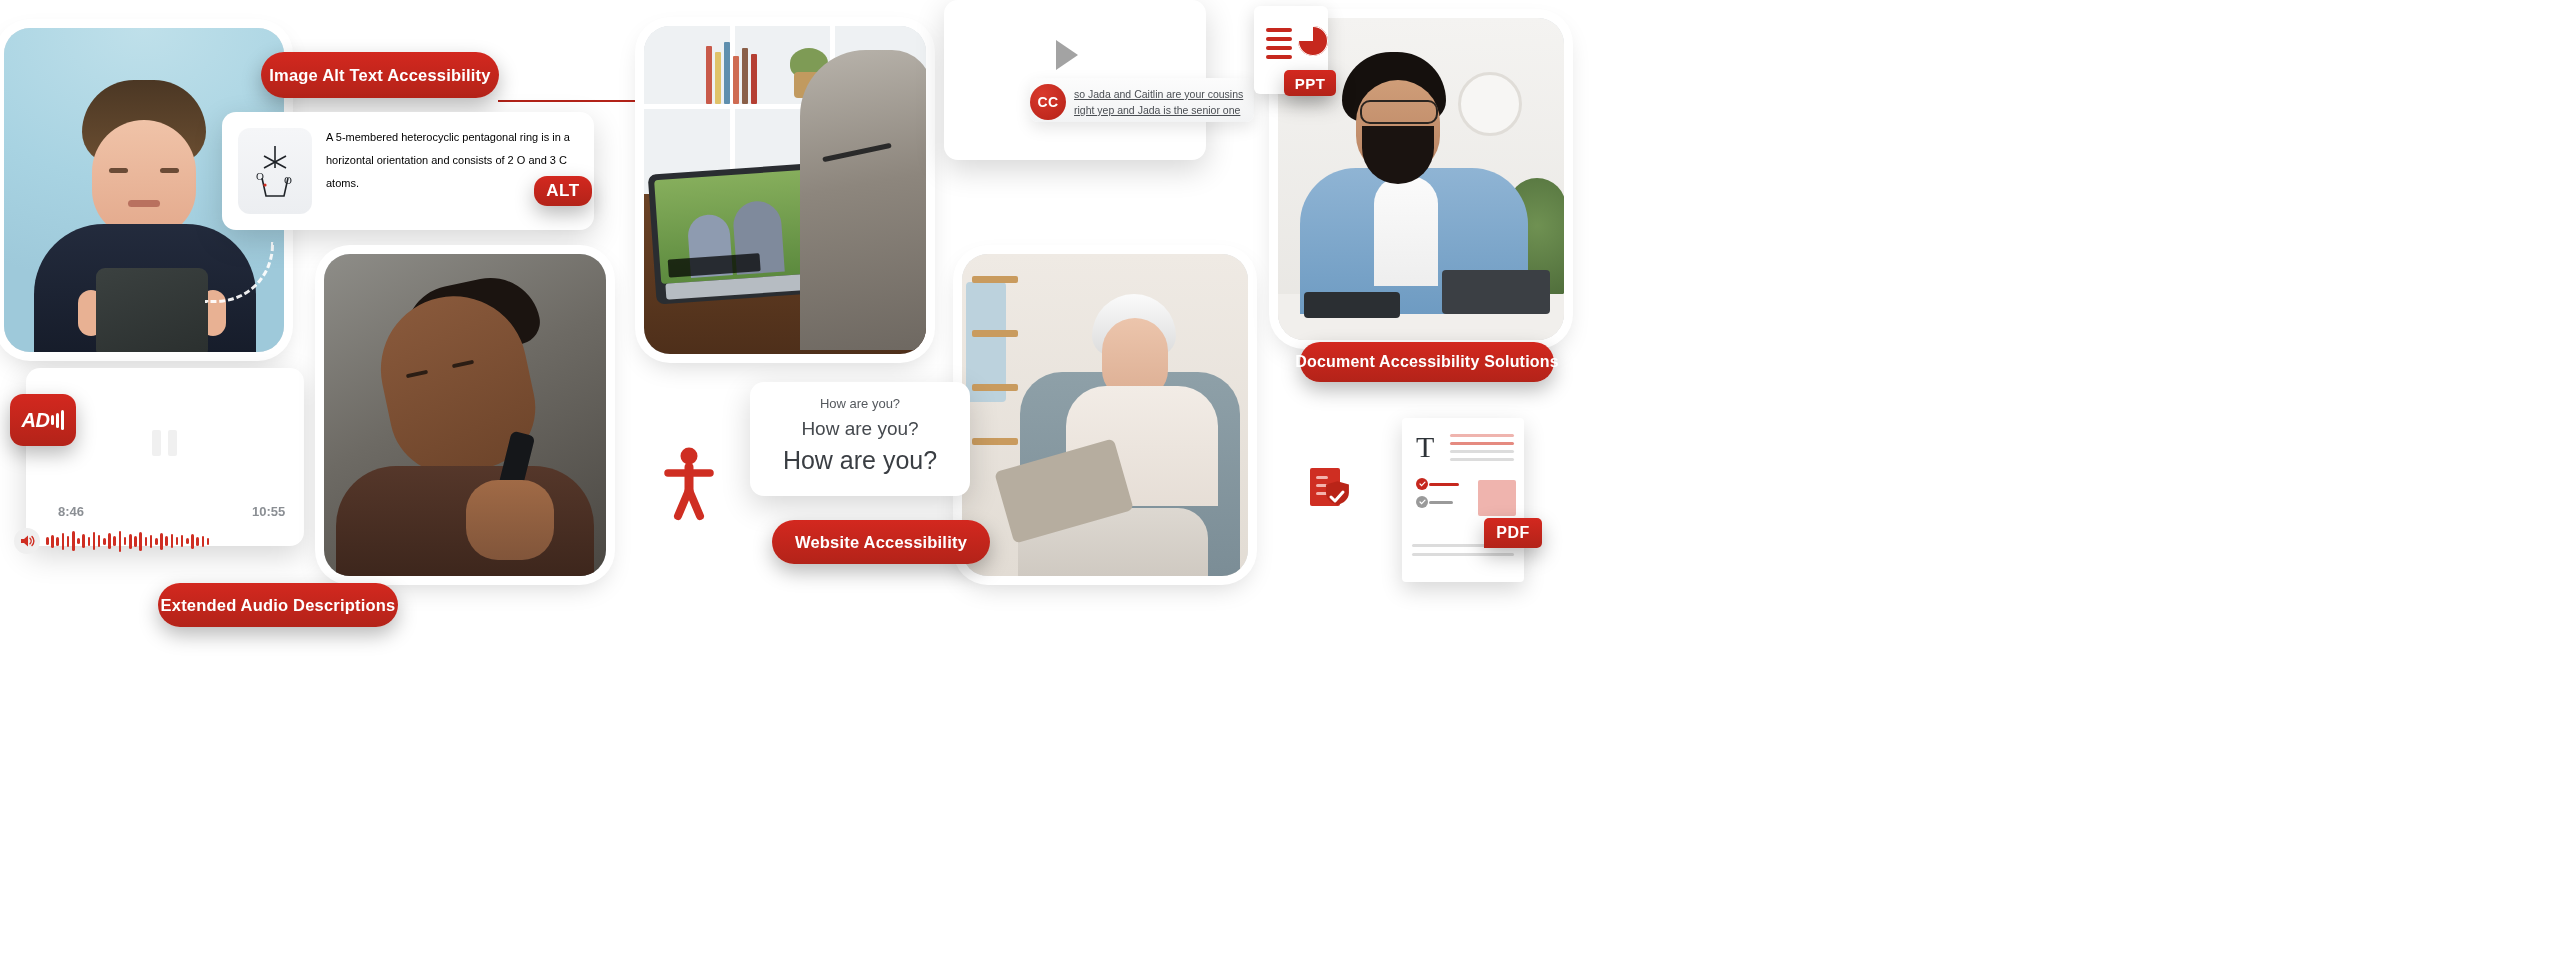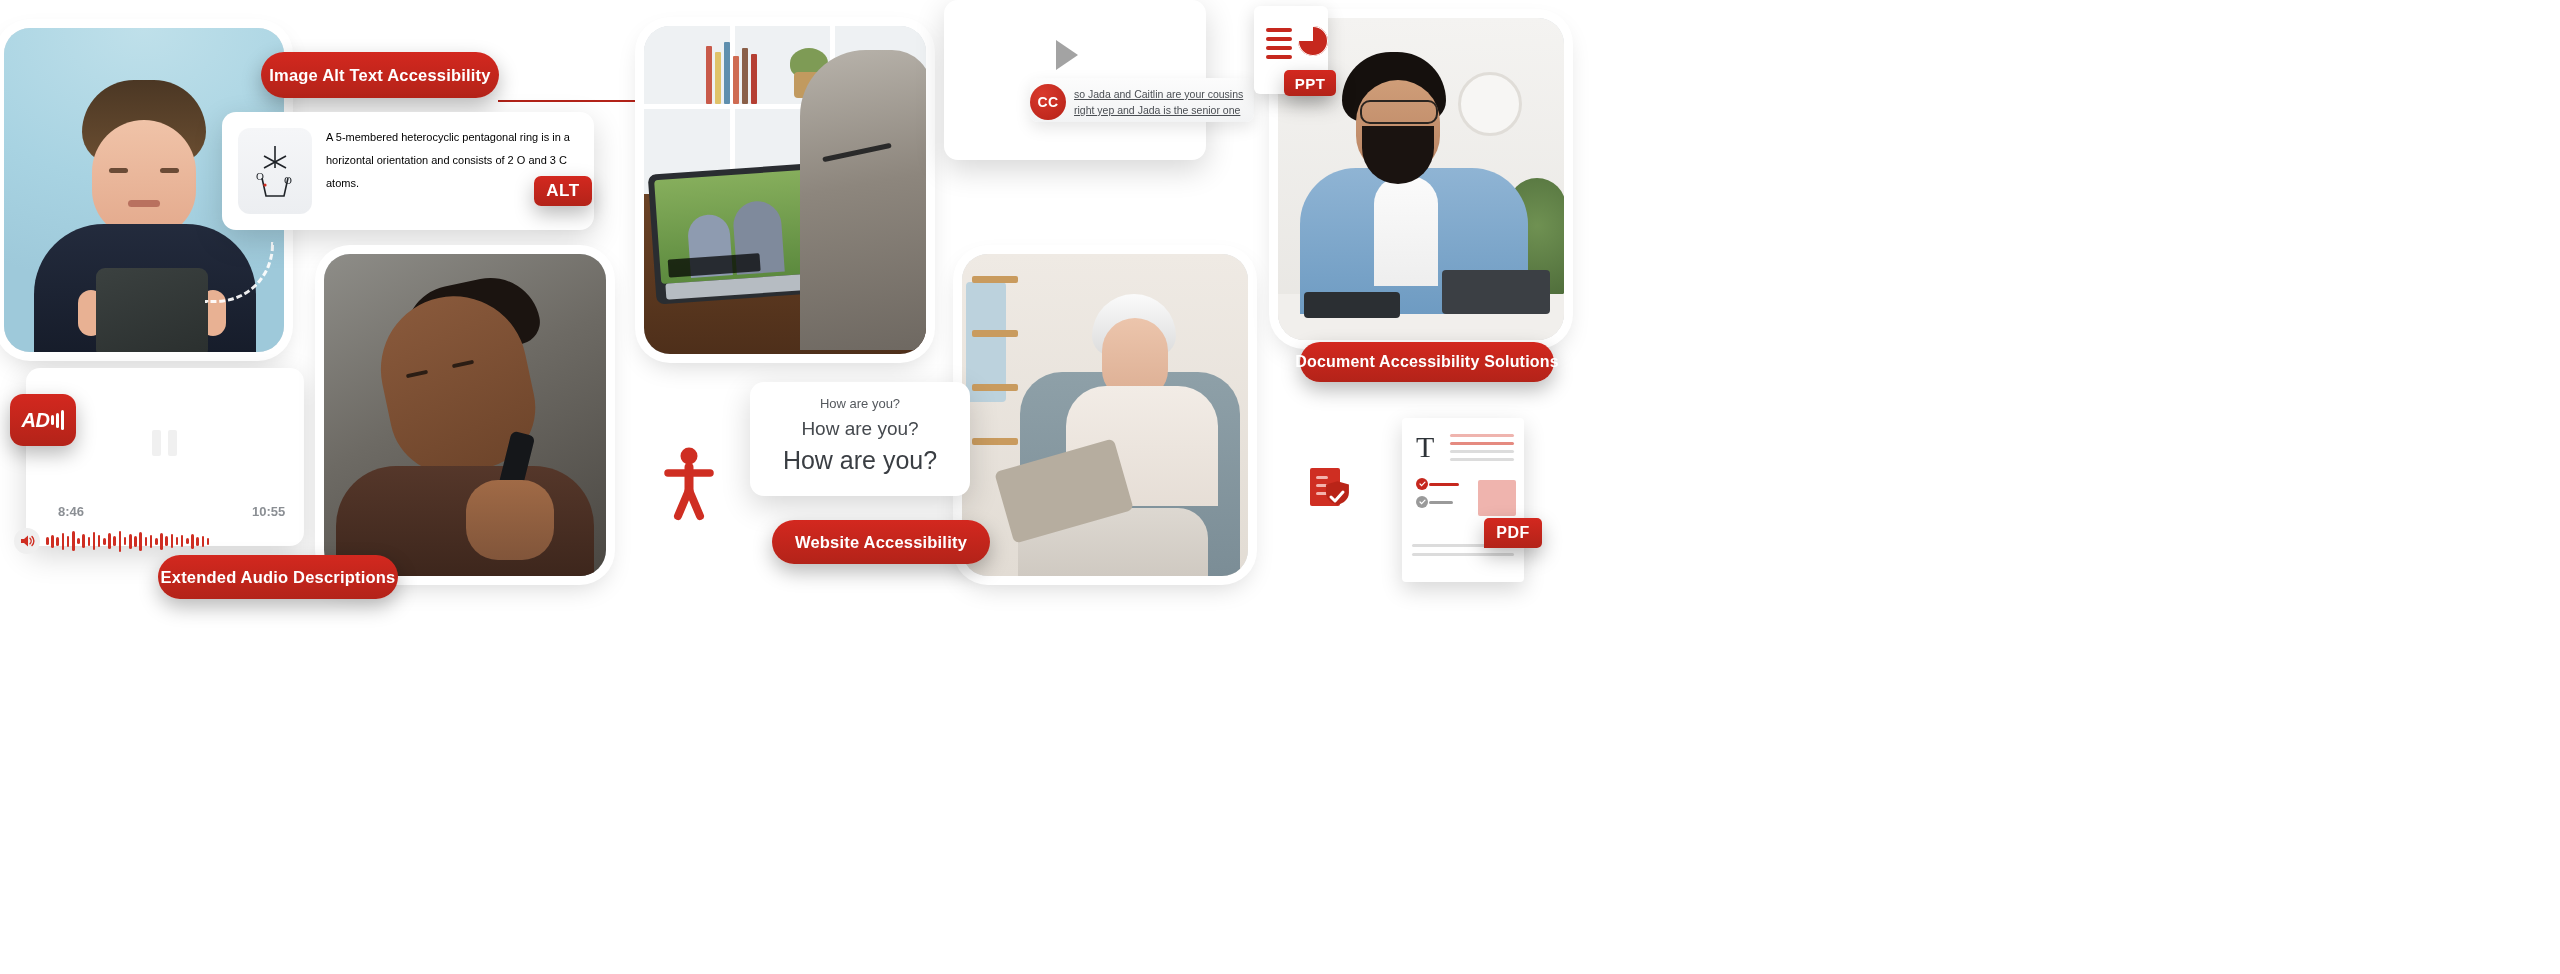--- a/index.html
+++ b/index.html
@@ -98,21 +98,21 @@
     border-radius: 12px;
   }
   #alt-card .alt-text {
     position:absolute; left:104px; top:14px; right:12px;
     font-size: 11px; line-height: 23px; color: #000000;
   }
 
   
   #alt-badge {
     left: 534px; top: 176px; width: 58px; height: 30px;
-    border-radius: 7px; font-size: 17px; letter-spacing: .5px;
+    border-radius: 13px; font-size: 17px; letter-spacing: .5px;
   }
 
   
   #ad-card { left: 26px; top: 368px; width: 278px; height: 178px; }
   #ad-badge {
     left: 10px; top: 394px; width: 66px; height: 52px;
     border-radius: 13px;
   }
   .ad-logo-text {
     font-style: italic; font-weight: bold; font-size: 20px;
@@ -362,21 +362,21 @@
   }
 
   
   #secure-doc { position:absolute; left:1306px; top:464px; width:52px; height:52px; }
 
   
   #pill-alt      { left: 261px; top: 52px;  width: 238px; height: 46px; font-size: 16.5px; }
   #pill-cc       { left: 904px; top: 186px; width: 242px; height: 44px; font-size: 16.5px; }
   #pill-doc      { left: 1300px;top: 342px; width: 254px; height: 40px; font-size: 16px; }
   #pill-web      { left: 772px; top: 512px; width: 218px; height: 44px; font-size: 16.5px; margin-top: 8px; }
-  #pill-audio    { left: 158px; top: 555px; width: 240px; height: 44px; font-size: 16.5px; }
+  #pill-audio    { left: 158px; top: 583px; width: 240px; height: 44px; font-size: 16.5px; }
 
   
   #alt-connector {
     position:absolute; left:498px; top:100px; width:148px; height:1.5px;
     background:#b32319;
   }
 </style>
 </head>
 <body>
 

